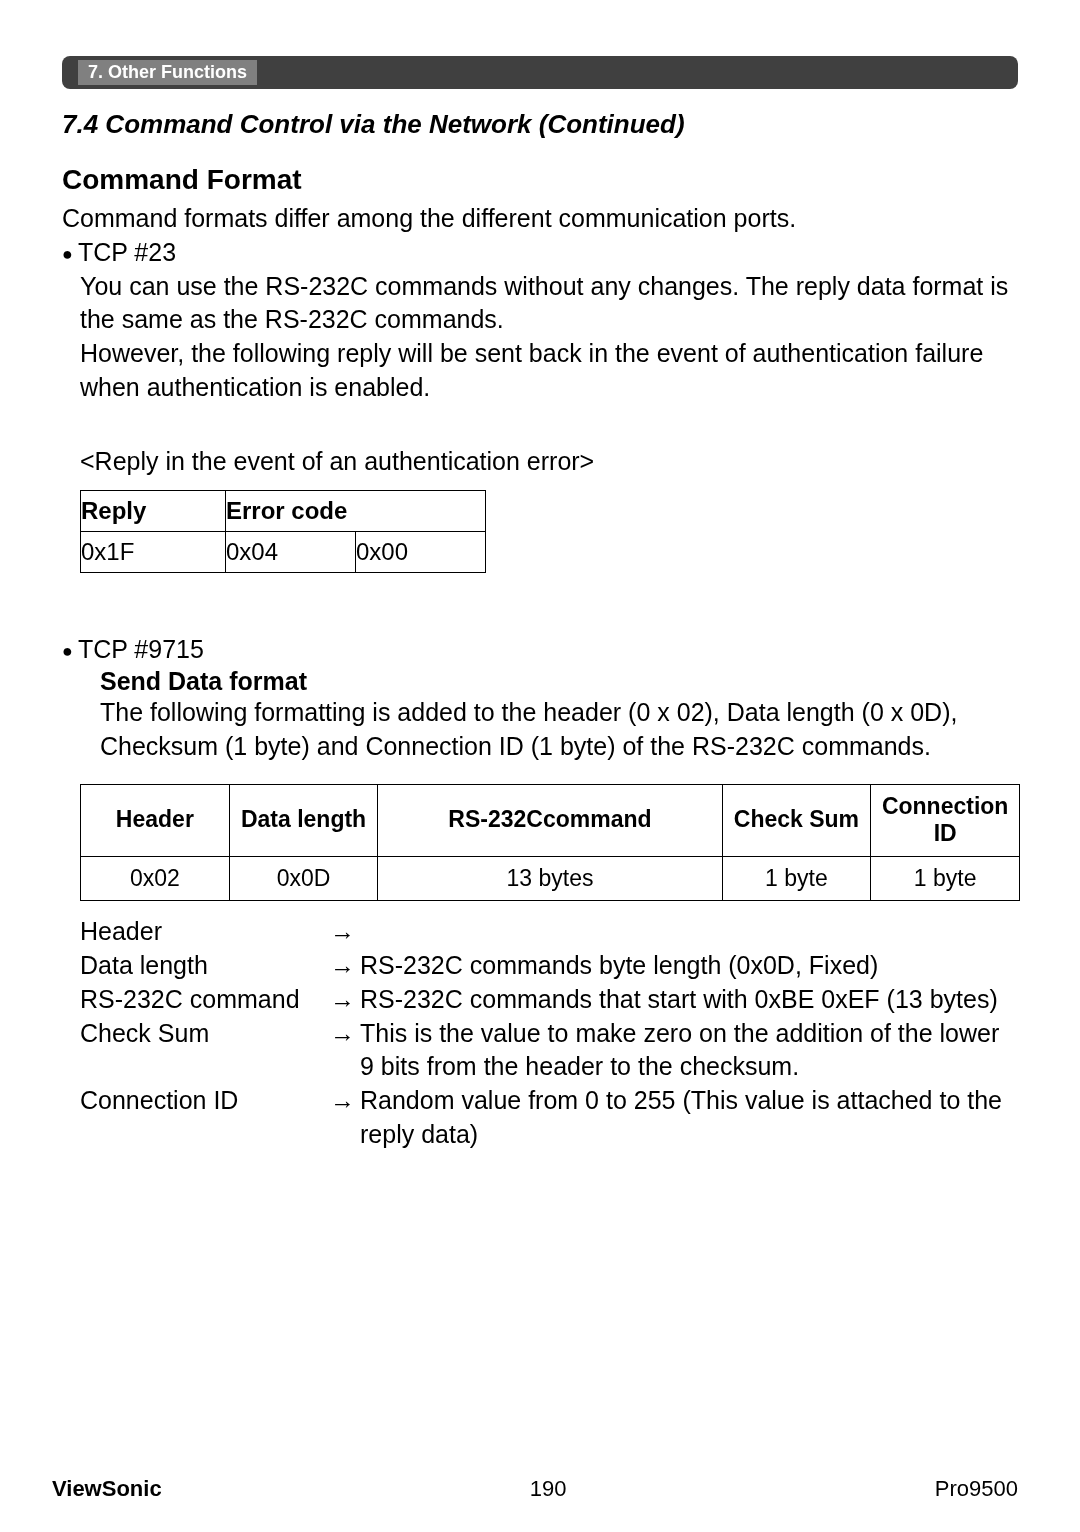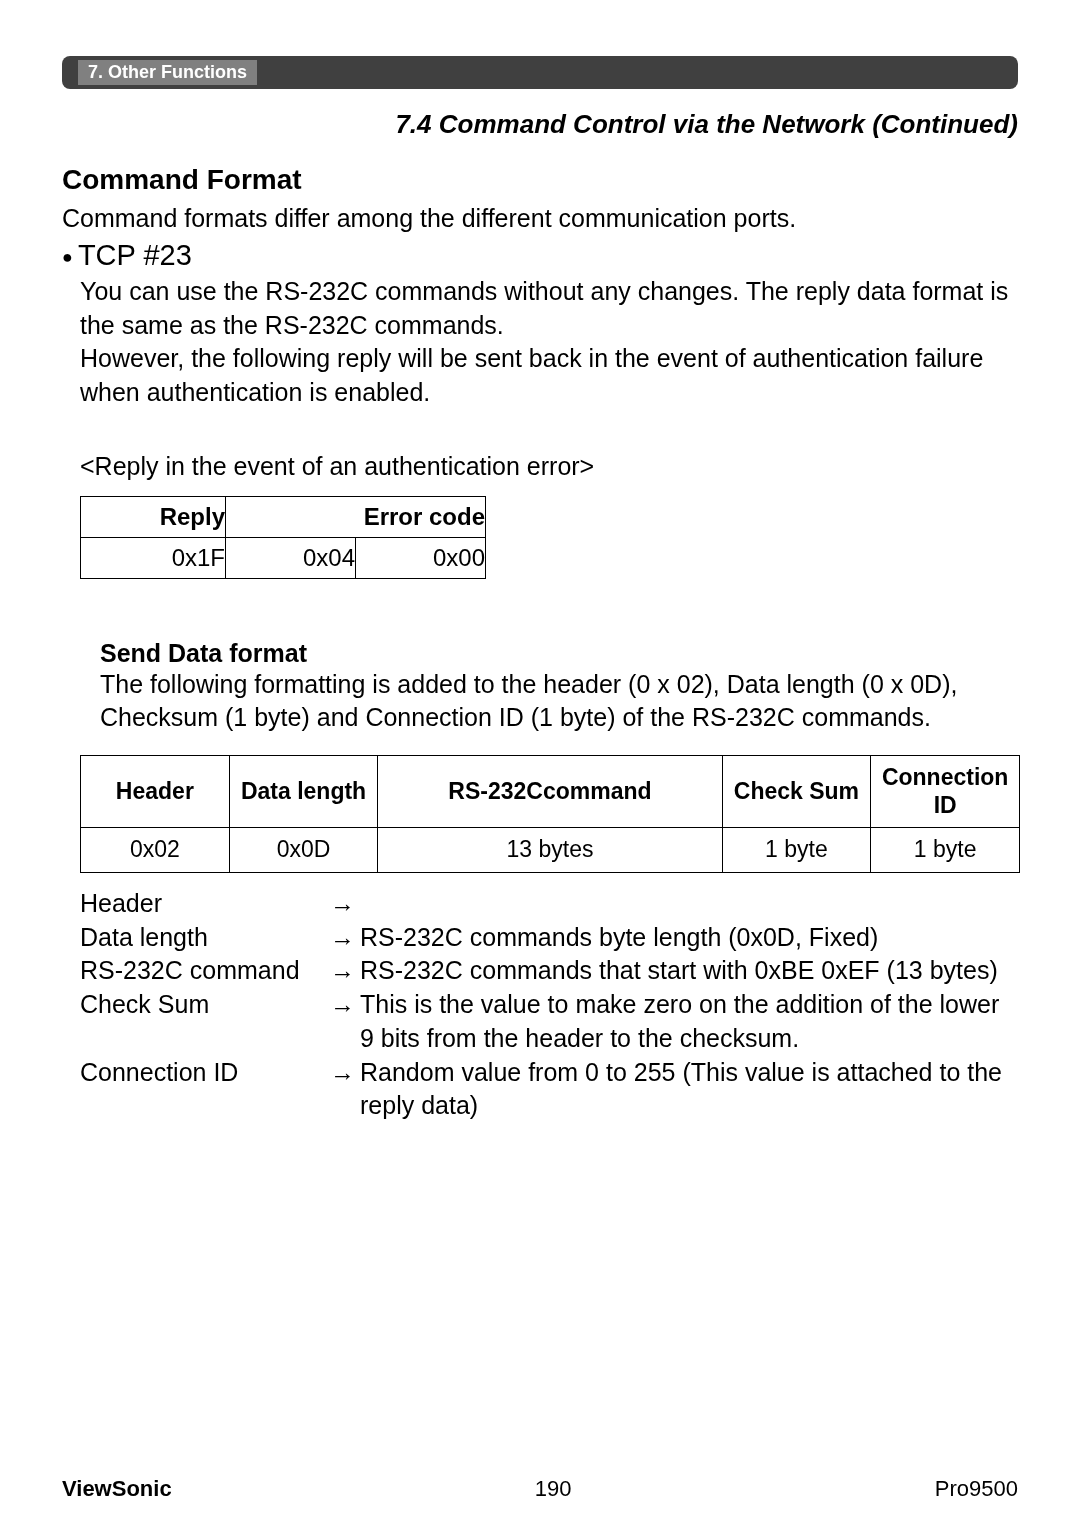--- a/index.html
+++ b/index.html
@@ -30,34 +30,33 @@
       font-weight: bold;
       font-size: 18px;
       padding: 2px 10px;
       display: inline-block;
     }
     .heading-74 {
       font-weight: bold;
       font-style: italic;
       font-size: 26px;
       margin-bottom: 24px;
-      text-align: right;
     }
     .heading-command-format {
       font-weight: 900;
       font-size: 28px;
       margin-bottom: 6px;
       font-family: Arial Black, Arial, sans-serif;
     }
     .body-text {
       font-size: 25px;
       line-height: 1.35;
     }
     .bullet {
-      font-size: 29px;
+      font-size: 25px;
       line-height: 1.35;
     }
     .bullet::before {
       content: "● ";
       font-size: 18px;
       vertical-align: middle;
     }
     .indent-block {
       padding-left: 18px;
     }
@@ -65,21 +64,21 @@
     .spacer-20 { height: 20px; }
     .spacer-12 { height: 12px; }
 
     table.error-table {
       border-collapse: collapse;
       margin-left: 18px;
     }
     table.error-table th, table.error-table td {
       border: 1.5px solid #000;
       font-size: 24px;
-      text-align: right;
+      text-align: left;
       padding: 6px 0;
     }
     table.error-table th {
       font-weight: bold;
     }
     .et-col-reply { width: 145px; }
     .et-col-err { width: 130px; }
 
     .subheading-bold {
       font-weight: bold;
@@ -124,21 +123,21 @@
       width: 30px;
       flex-shrink: 0;
     }
     .def-desc {
       flex: 1;
     }
 
     .footer {
       position: absolute;
       bottom: 30px;
-      left: 62px;
+      left: 52px;
       right: 62px;
       display: flex;
       justify-content: space-between;
       font-size: 22px;
     }
     .footer-brand { font-weight: bold; }
   </style>
 </head>
 <body>
 
@@ -177,20 +176,21 @@
       <td class="et-col-reply">0x1F</td>
       <td class="et-col-err">0x04</td>
       <td class="et-col-err">0x00</td>
     </tr>
   </tbody>
     </table>
 
   <div class="spacer-40"></div>
   <div class="spacer-20"></div>
 
+  <div class="bullet"><span>TCP #9715</span></div>
 
   <div class="indent-2">
     <div class="subheading-bold">Send Data format</div>
     <div class="body-text">The following formatting is added to the header (0 x 02), Data length (0 x 0D), Checksum (1 byte) and Connection ID (1 byte) of the RS-232C commands.</div>
   </div>
 
   <div class="spacer-20"></div>
 
   <table class="packet-table">
     <tbody>

